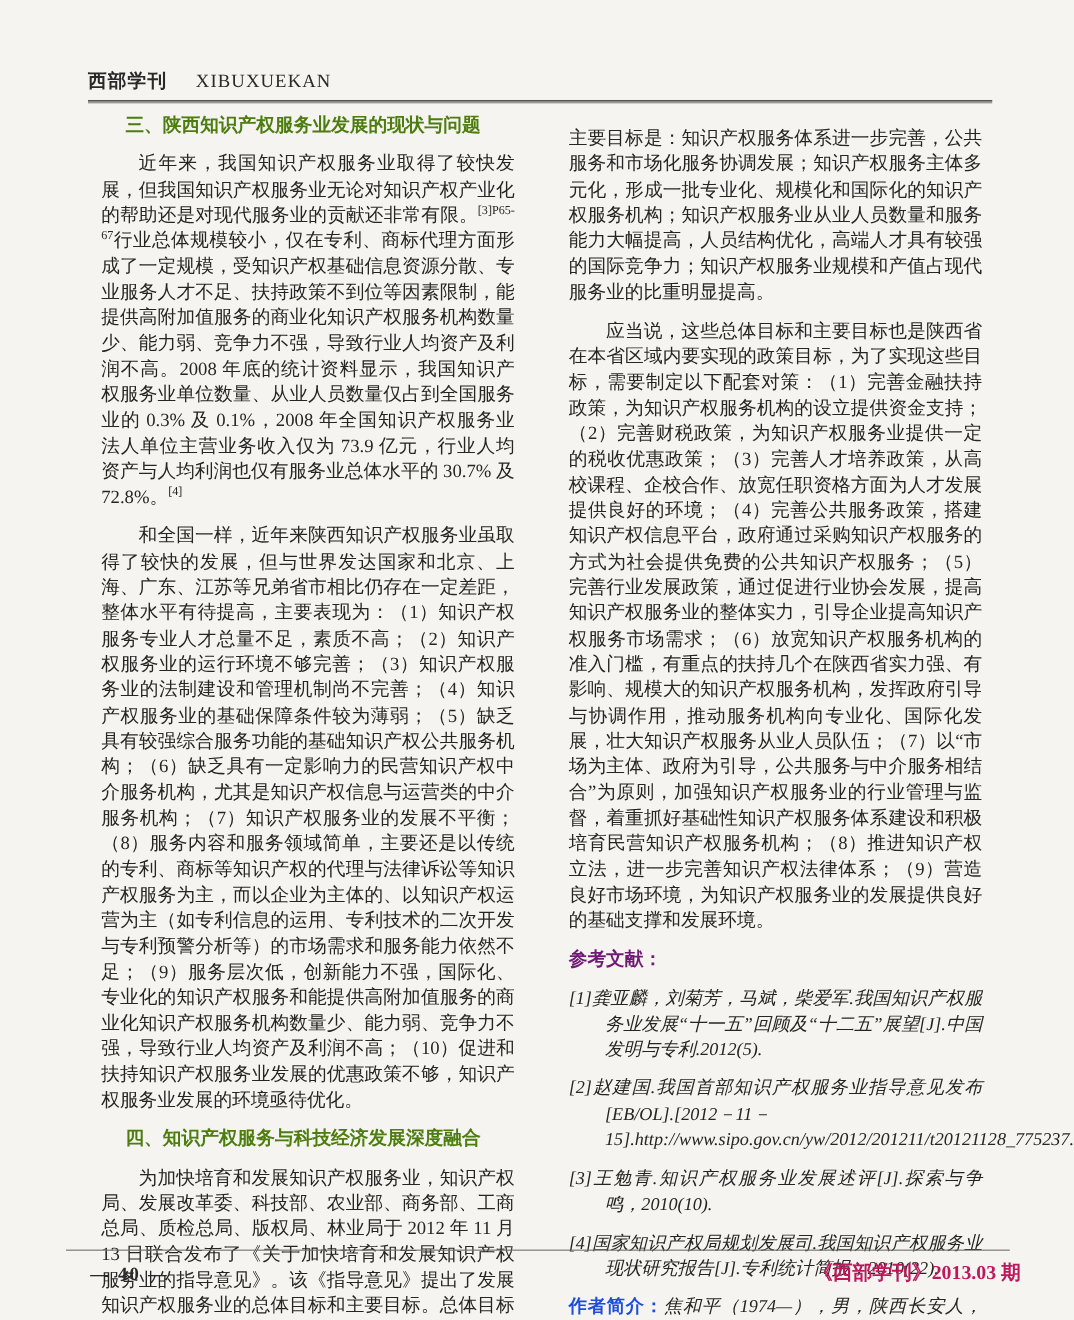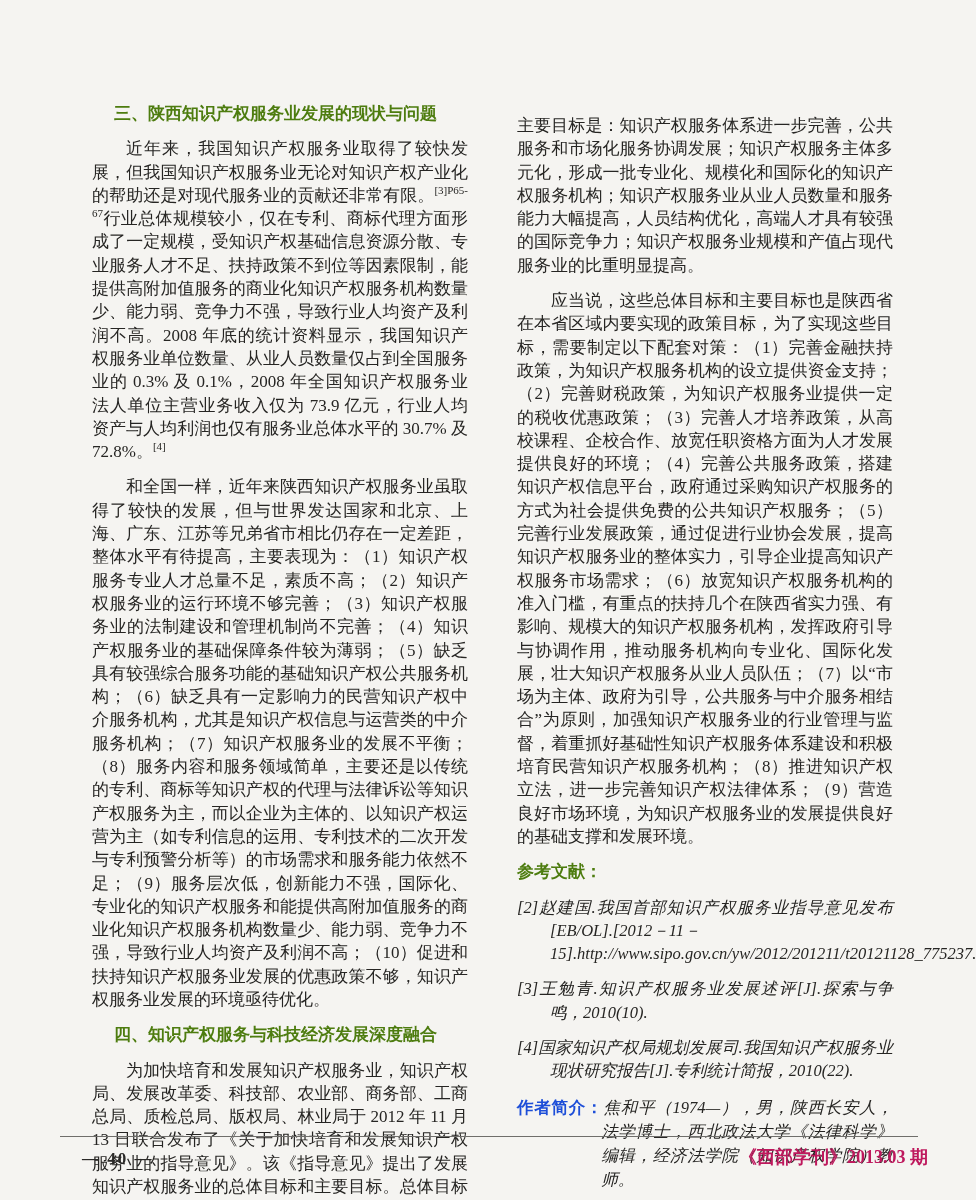--- a/index.html
+++ b/index.html
@@ -81,21 +81,21 @@
   }
 
   
   .refs-title {
     margin: 0;
     margin-top: 25px;
     font-size: 17px;
     line-height: 23.3px;
     font-weight: bold;
     font-family: "Liberation Sans", "DejaVu Sans", sans-serif;
-    color: #4d7c0f;
+    color: #701a75;
   }
   .ref-item {
     margin: 0;
     font-style: italic;
     font-size: 16.5px;
     line-height: 23.3px;
     padding-left: 2em;
     text-indent: -2em;
     text-align: justify;
   }
@@ -154,36 +154,43 @@
     font-size: 18px;
     font-weight: bold;
     color: #be185d;
   }
 </style>
 </head>
 <body>
 
 <div class="page">
 
+  <div class="journal-header">
+    <div class="titles">
+      <span class="journal-cn">西部学刊</span><span class="journal-en">XIBUXUEKAN</span>
+    </div>
+    <div class="header-rule"></div>
+  </div>
 
   <div class="columns">
 
     <div class="col">
       <h3 class="sec-title">三、陕西知识产权服务业发展的现状与问题</h3>
       <p class="indent"><span>近年来，我国知识产权服务业取得了较快发展，但我国知识产权服务业无论对知识产权产业化的帮助还是对现代服务业的贡献还非常有限。</span><sup class="cite">[3]P65-67</sup><span>行业总体规模较小，仅在专利、商标代理方面形成了一定规模，受知识产权基础信息资源分散、专业服务人才不足、扶持政策不到位等因素限制，能提供高附加值服务的商业化知识产权服务机构数量少、能力弱、竞争力不强，导致行业人均资产及利润不高。2008 年底的统计资料显示，我国知识产权服务业单位数量、从业人员数量仅占到全国服务业的 0.3% 及 0.1%，2008 年全国知识产权服务业法人单位主营业务收入仅为 73.9 亿元，行业人均资产与人均利润也仅有服务业总体水平的 30.7% 及 72.8%。</span><sup class="cite">[4]</sup></p>
       <p class="indent">和全国一样，近年来陕西知识产权服务业虽取得了较快的发展，但与世界发达国家和北京、上海、广东、江苏等兄弟省市相比仍存在一定差距，整体水平有待提高，主要表现为：（1）知识产权服务专业人才总量不足，素质不高；（2）知识产权服务业的运行环境不够完善；（3）知识产权服务业的法制建设和管理机制尚不完善；（4）知识产权服务业的基础保障条件较为薄弱；（5）缺乏具有较强综合服务功能的基础知识产权公共服务机构；（6）缺乏具有一定影响力的民营知识产权中介服务机构，尤其是知识产权信息与运营类的中介服务机构；（7）知识产权服务业的发展不平衡；（8）服务内容和服务领域简单，主要还是以传统的专利、商标等知识产权的代理与法律诉讼等知识产权服务为主，而以企业为主体的、以知识产权运营为主（如专利信息的运用、专利技术的二次开发与专利预警分析等）的市场需求和服务能力依然不足；（9）服务层次低，创新能力不强，国际化、专业化的知识产权服务和能提供高附加值服务的商业化知识产权服务机构数量少、能力弱、竞争力不强，导致行业人均资产及利润不高；（10）促进和扶持知识产权服务业发展的优惠政策不够，知识产权服务业发展的环境亟待优化。</p>
       <h3 class="sec-title">四、知识产权服务与科技经济发展深度融合</h3>
       <p class="indent">为加快培育和发展知识产权服务业，知识产权局、发展改革委、科技部、农业部、商务部、工商总局、质检总局、版权局、林业局于 2012 年 11 月 13 日联合发布了《关于加快培育和发展知识产权服务业的指导意见》。该《指导意见》提出了发展知识产权服务业的总体目标和主要目标。总体目标是：到 2020 年，知识产权服务与科技经济发展深度融合，知识产权创造、运用、保护和管理能力大幅提升，为科技创新水平提升和经济发展效益显著改善提供支撑；知识产权服务业成为高技术服务业中最具活力的领域之一，对经济社会发展的贡献率明显提高。</p>
     </div>
 
     <div class="col">
       <p>主要目标是：知识产权服务体系进一步完善，公共服务和市场化服务协调发展；知识产权服务主体多元化，形成一批专业化、规模化和国际化的知识产权服务机构；知识产权服务业从业人员数量和服务能力大幅提高，人员结构优化，高端人才具有较强的国际竞争力；知识产权服务业规模和产值占现代服务业的比重明显提高。</p>
       <p class="indent">应当说，这些总体目标和主要目标也是陕西省在本省区域内要实现的政策目标，为了实现这些目标，需要制定以下配套对策：（1）完善金融扶持政策，为知识产权服务机构的设立提供资金支持；（2）完善财税政策，为知识产权服务业提供一定的税收优惠政策；（3）完善人才培养政策，从高校课程、企校合作、放宽任职资格方面为人才发展提供良好的环境；（4）完善公共服务政策，搭建知识产权信息平台，政府通过采购知识产权服务的方式为社会提供免费的公共知识产权服务；（5）完善行业发展政策，通过促进行业协会发展，提高知识产权服务业的整体实力，引导企业提高知识产权服务市场需求；（6）放宽知识产权服务机构的准入门槛，有重点的扶持几个在陕西省实力强、有影响、规模大的知识产权服务机构，发挥政府引导与协调作用，推动服务机构向专业化、国际化发展，壮大知识产权服务从业人员队伍；（7）以“市场为主体、政府为引导，公共服务与中介服务相结合”为原则，加强知识产权服务业的行业管理与监督，着重抓好基础性知识产权服务体系建设和积极培育民营知识产权服务机构；（8）推进知识产权立法，进一步完善知识产权法律体系；（9）营造良好市场环境，为知识产权服务业的发展提供良好的基础支撑和发展环境。</p>
 
       <p class="refs-title">参考文献：</p>
+      <p class="ref-item">[1]龚亚麟，刘菊芳，马斌，柴爱军.我国知识产权服务业发展“十一五”回顾及“十二五”展望[J].中国发明与专利.2012(5).</p>
       <p class="ref-item">[2]赵建国.我国首部知识产权服务业指导意见发布[EB/OL].[2012－11－15].http://www.sipo.gov.cn/yw/2012/201211/t20121128_775237.html.</p>
       <p class="ref-item">[3]王勉青.知识产权服务业发展述评[J].探索与争鸣，2010(10).</p>
       <p class="ref-item">[4]国家知识产权局规划发展司.我国知识产权服务业现状研究报告[J].专利统计简报，2010(22).</p>
 
       <p class="author-bio"><span class="author-label">作者简介：</span><span class="author-text">焦和平（1974—），男，陕西长安人，法学博士，西北政法大学《法律科学》编辑，经济法学院（知识产权学院）教师。</span></p>
     </div>
   </div>
 
   <div class="page-footer">
     <div class="footer-rule"></div>

